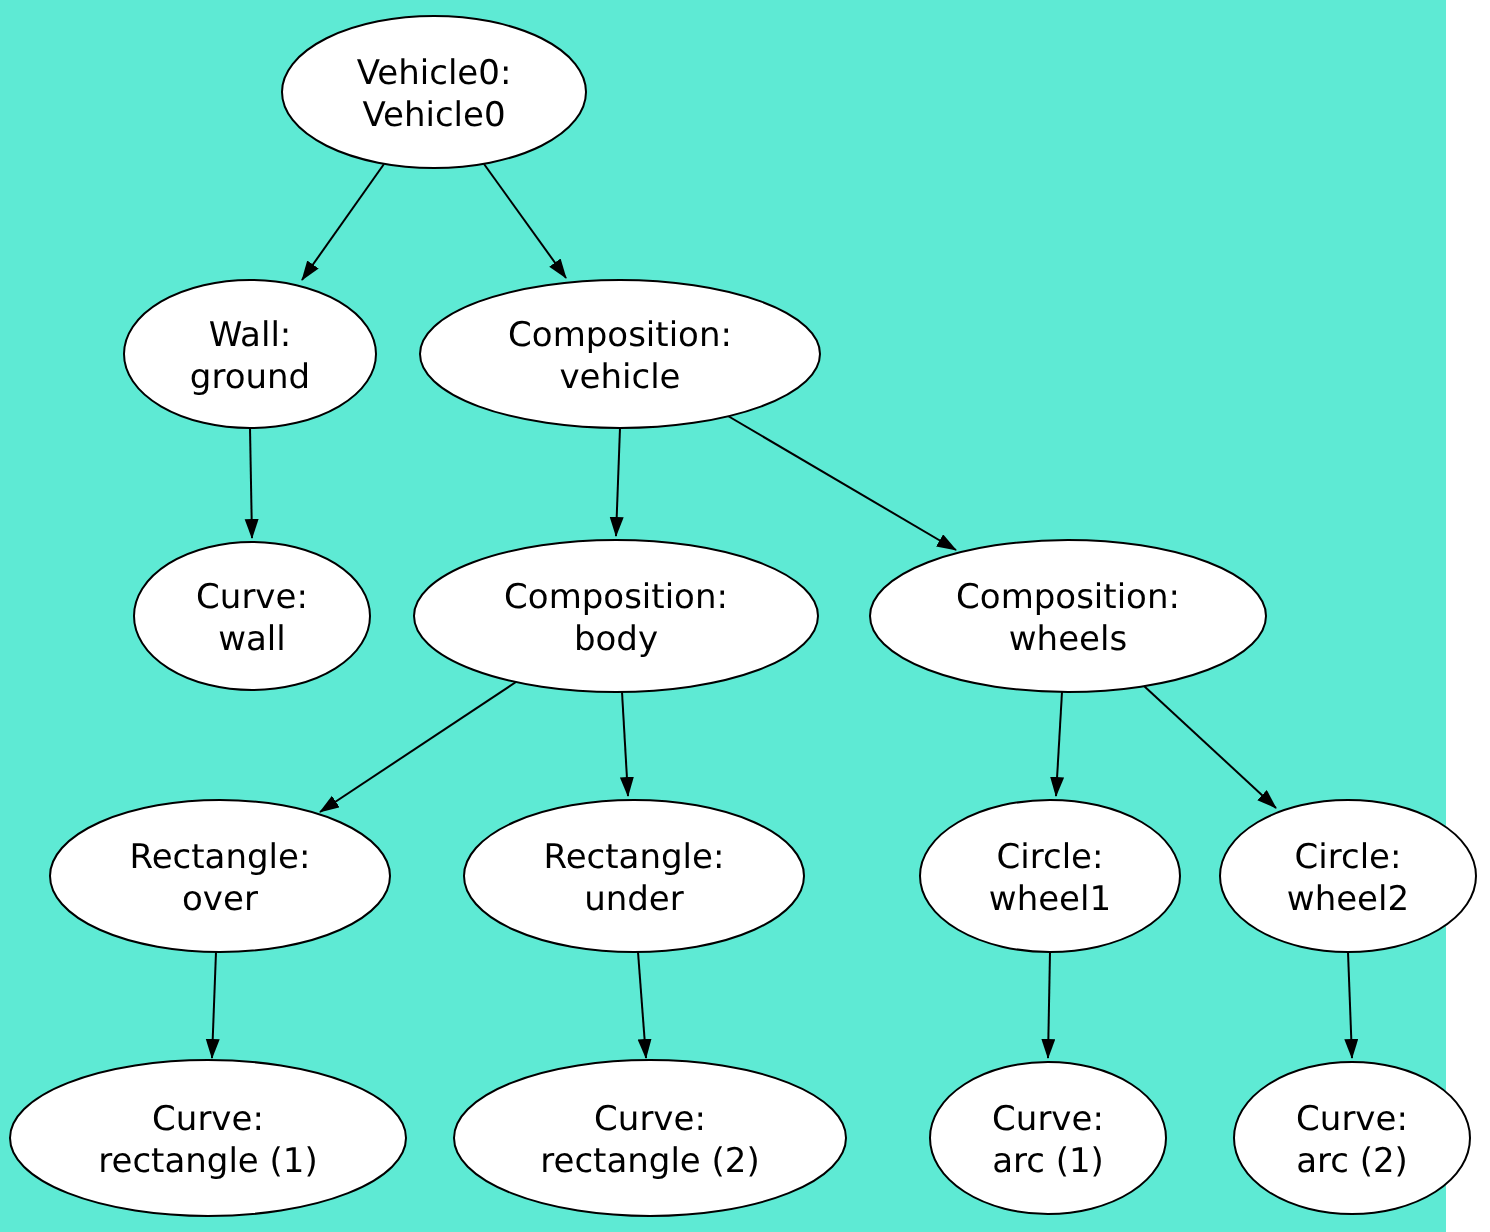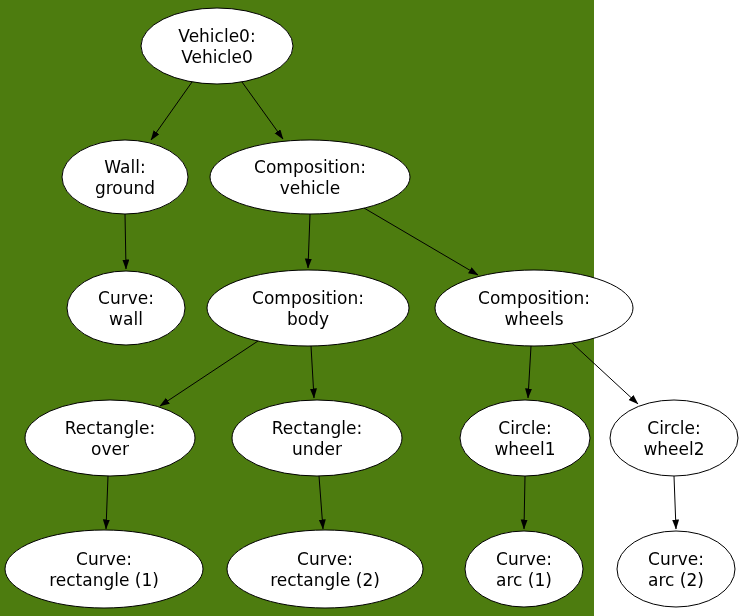--- a/index.html
+++ b/index.html
@@ -2,23 +2,23 @@
 <html><head>
 <meta charset="utf-8">
 <style>
   html, body {
     margin: 0;
     padding: 0;
     background: #ffffff;
   }
   .canvas {
     position: relative;
-    width: 594px;
+    width: 723px;
     height: 616px;
-    background: #4d7c0f;
+    background: #5eead4;
     font-family: "DejaVu Sans", "Liberation Sans", sans-serif;
   }
   svg {
     display: block;
   }
   .node-ellipse {
     fill: #ffffff;
     stroke: #000000;
     stroke-width: 1;
   }

